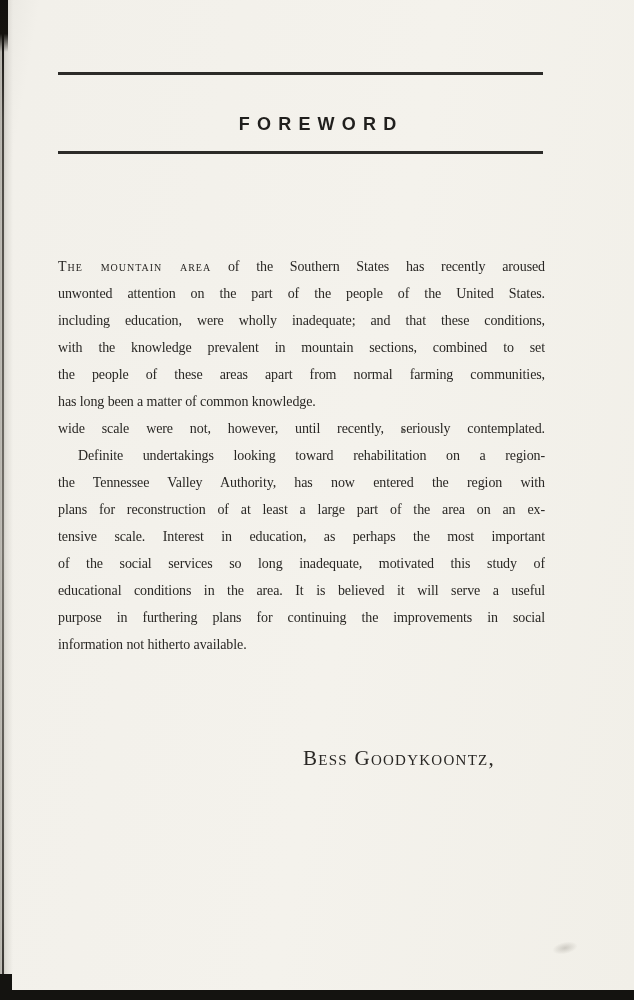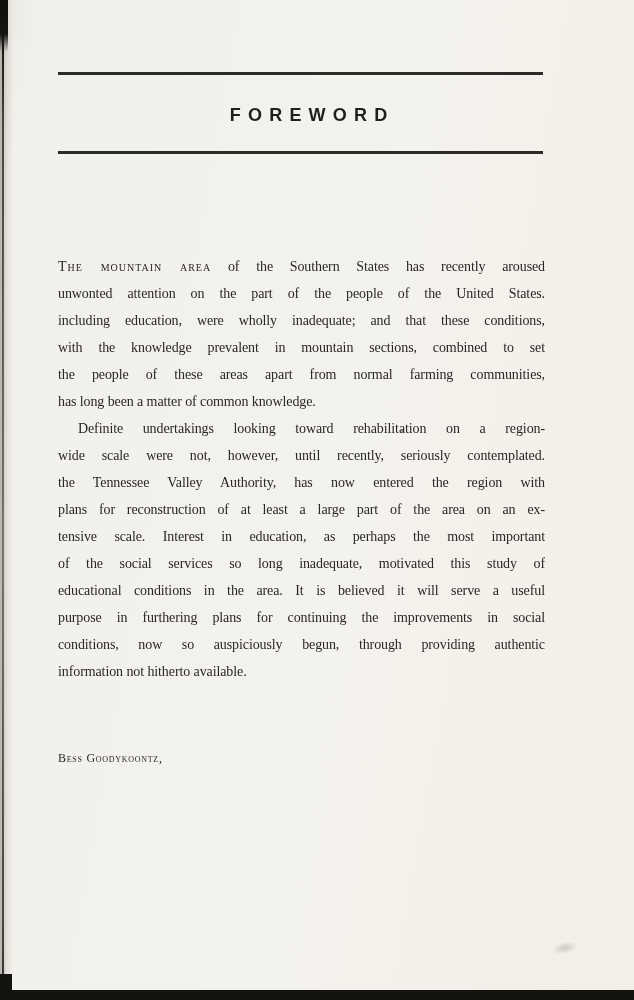--- a/index.html
+++ b/index.html
@@ -55,21 +55,21 @@
 
   
   .rule {
     position: absolute; left: 58px; width: 485px; height: 3px;
     background: var(--rule);
   }
   .rule-top { top: 72px; }
   .rule-bottom { top: 151px; height: 3px; }
   .title {
     position: absolute; left: 58px; top: 98px; width: 487px;
-    margin: 7px; text-align: center;
+    margin: 16px; text-align: center;
     font-family: "Liberation Sans", "DejaVu Sans", sans-serif;
     font-weight: 700; font-size: 18px; letter-spacing: 0.40em;
     text-indent: 0.40em; 
     color: #201f1d;
   }
 
   
   .body-text {
     position: absolute; left: 58px; top: 253px; width: 487px;
   }
@@ -78,22 +78,22 @@
     font-size: 14px; letter-spacing: -0.1px;
     text-align: justify; text-align-last: justify;
   }
   .line-last { text-align-last: left; }
   .indent { text-indent: 20px; }
   .sc { font-variant: small-caps; letter-spacing: 0.07em; }
 
   
   .signature { position: absolute; left: 58px; top: 745px; width: 487px; }
   .sig-name {
-    text-align: left; padding-right: 50px; line-height: 27px;
-    font-size: 12px; font-variant: small-caps; letter-spacing: 0.06em;
+    text-align: right; padding-right: 50px; line-height: 27px;
+    font-size: 21px; font-variant: small-caps; letter-spacing: 0.06em;
   }
   .sig-role {
     text-align: right; padding-right: 19px; line-height: 27px;
     font-size: 17px; font-style: italic;
   }
 </style>
 </head>
 <body>
 
 <div class="page">
@@ -106,29 +106,28 @@
   <h1 class="title">FOREWORD</h1>
   <div class="rule rule-bottom"></div>
 
   <main class="body-text">
       <div class="line"><span class="sc">The mountain area</span> of the Southern States has recently aroused</div>
       <div class="line">unwonted attention on the part of the people of the United States.</div>
       <div class="line">including education, were wholly inadequate; and that these conditions,</div>
       <div class="line">with the knowledge prevalent in mountain sections, combined to set</div>
       <div class="line">the people of these areas apart from normal farming communities,</div>
       <div class="line line-last">has long been a matter of common knowledge.</div>
+      <div class="line">wide scale were not, however, until recently, seriously contemplated.</div>
       <div class="line indent">Definite undertakings looking toward rehabilitation on a region-</div>
-      <div class="line">wide scale were not, however, until recently, seriously contemplated.</div>
       <div class="line">the Tennessee Valley Authority, has now entered the region with</div>
       <div class="line">plans for reconstruction of at least a large part of the area on an ex-</div>
       <div class="line">tensive scale. Interest in education, as perhaps the most important</div>
       <div class="line">of the social services so long inadequate, motivated this study of</div>
       <div class="line">educational conditions in the area. It is believed it will serve a useful</div>
       <div class="line">purpose in furthering plans for continuing the improvements in social</div>
-      <div class="line">conditions, now so auspiciously begun, through providing authentic</div>
       <div class="line line-last">information not hitherto available.</div>
     </main>
 
   <div class="signature">
     <div class="sig-name">Bess Goodykoontz,</div>
   </div>
 
   <div class="speck"></div>
   <div class="smudge"></div>
   <div class="bottom-band"></div>

